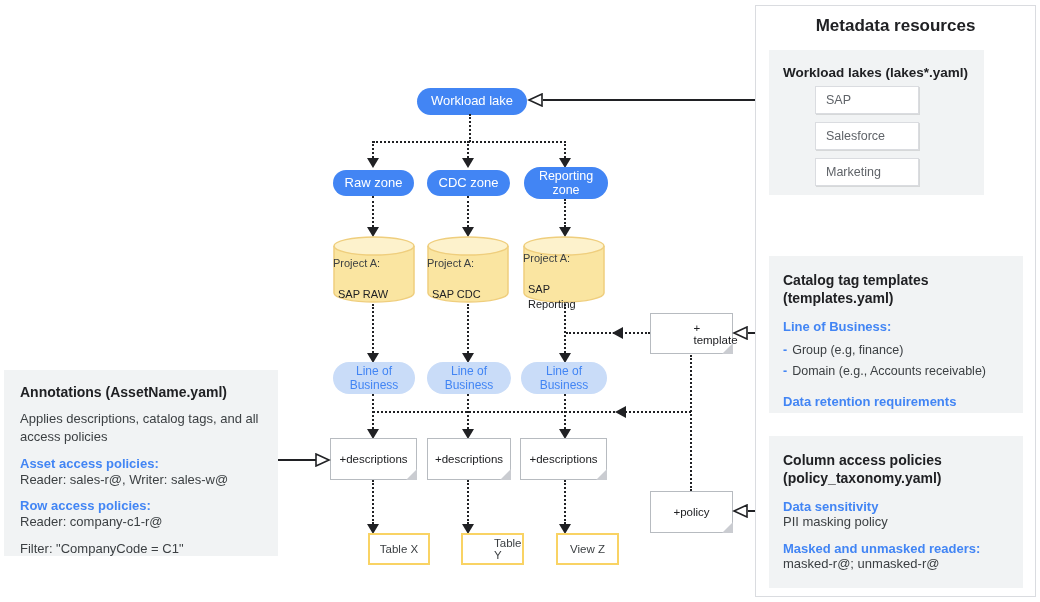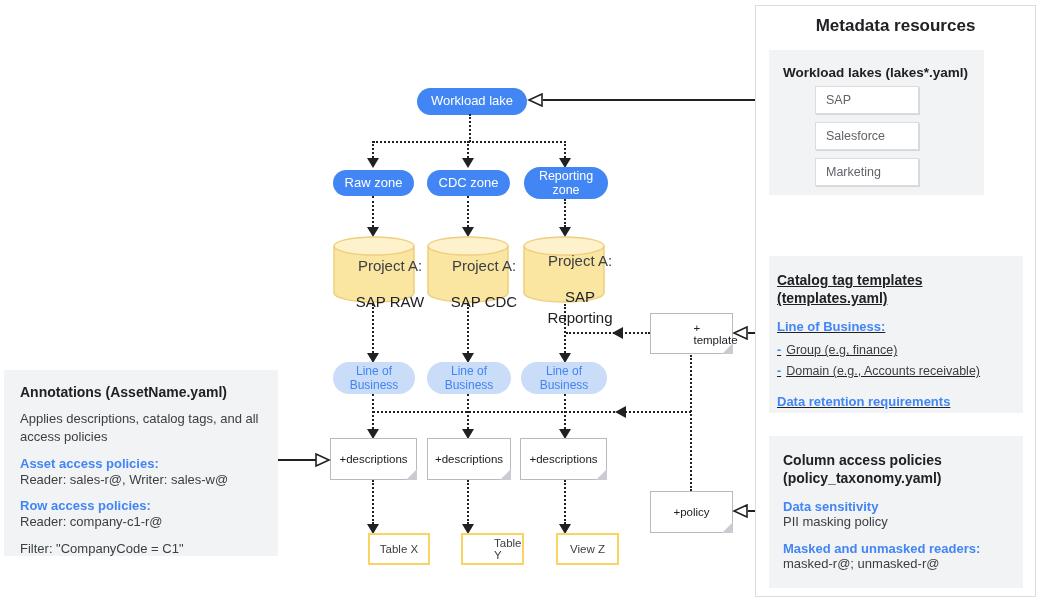--- a/index.html
+++ b/index.html
@@ -35,21 +35,21 @@
   .hline-dot{position:absolute;height:0;border-top:2px dotted var(--line_dark,#202124);}
   .vline-dot{position:absolute;width:0;border-left:2px dotted var(--line_dark,#202124);}
   .hline-solid{position:absolute;height:0;border-top:2px solid var(--line_dark,#202124);}
   .ah-down{position:absolute;width:0;height:0;border-left:6px solid transparent;border-right:6px solid transparent;border-top:10px solid var(--line_dark,#202124);}
   .ah-left{position:absolute;width:0;height:0;border-top:6px solid transparent;border-bottom:6px solid transparent;border-right:11px solid var(--line_dark,#202124);}
   .oarrow{position:absolute;width:16px;height:14px;}
   
   .cyl{position:absolute;width:82px;height:68px;}
   .cyl-body{fill:var(--cylinder_fill,#FAE5A1);stroke:var(--cylinder_stroke,#EFCE7D);stroke-width:1.5;}
   .cyl-top{fill:var(--cylinder_top,#FDF2CC);stroke:var(--cylinder_stroke,#EFCE7D);stroke-width:1.5;}
-  .cyl-label{position:absolute;left:16px;top:20px;width:100%;text-align:center;font-size:15px;color:#3c4043;line-height:1.35;}
+  .cyl-label{position:absolute;left:0;top:20px;width:100%;font-size:11px;color:#3c4043;line-height:1.35;}
   .cyl-label.tall{top:15px;}
   .cyl-name{font-weight:normal;color:#202124;width:72px;margin:16px auto;}
   
   .gray-panel{position:absolute;background:var(--panel_bg,#F1F3F4);box-sizing:border-box;}
   .panel-title{font-weight:bold;font-size:14px;color:#202124;line-height:1.3;}
   .panel-blue{color:var(--accent_blue,#4285F4);font-weight:bold;font-size:13px;}
   .panel-body{color:#3c4043;font-size:13px;}
   #left-panel{left:4px;top:370px;width:274px;height:186px;padding:13px 16px;}
   #left-panel .panel-body{line-height:1.4;}
   #right-panel{
@@ -235,21 +235,21 @@
   <div class="lake-card" style="top:86px;">
     <span>SAP</span>
   </div>
   <div class="lake-card" style="top:122px;">
     <span>Salesforce</span>
   </div>
   <div class="lake-card" style="top:158px;">
     <span>Marketing</span>
   </div>
 
-  <div class="gray-panel" style="left:769px;top:256px;width:254px;height:157px;padding:15px 8px;text-decoration:underline;">
+  <div class="gray-panel" style="left:769px;top:256px;width:254px;height:157px;padding:15px 14px;">
     <div class="panel-title">Catalog tag templates</div>
     <div class="panel-title">(templates.yaml)</div>
     <div class="panel-blue mt12">Line of Business:</div>
     <div class="bullet mt6">
       <span class="dash">-</span>
       <span>Group (e.g, finance)</span>
     </div>
     <div class="bullet">
       <span class="dash">-</span>
       <span>Domain (e.g., Accounts receivable)</span>

